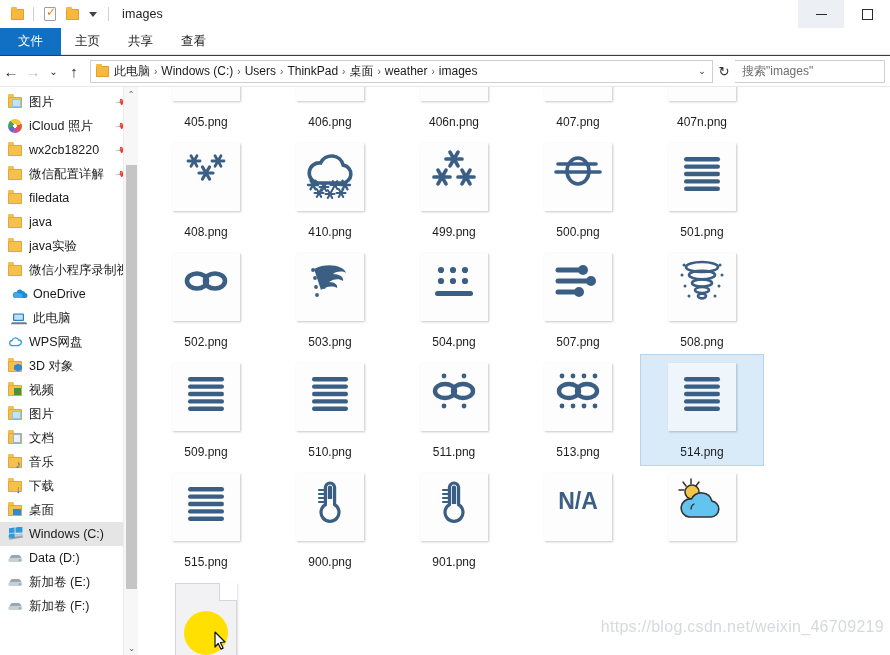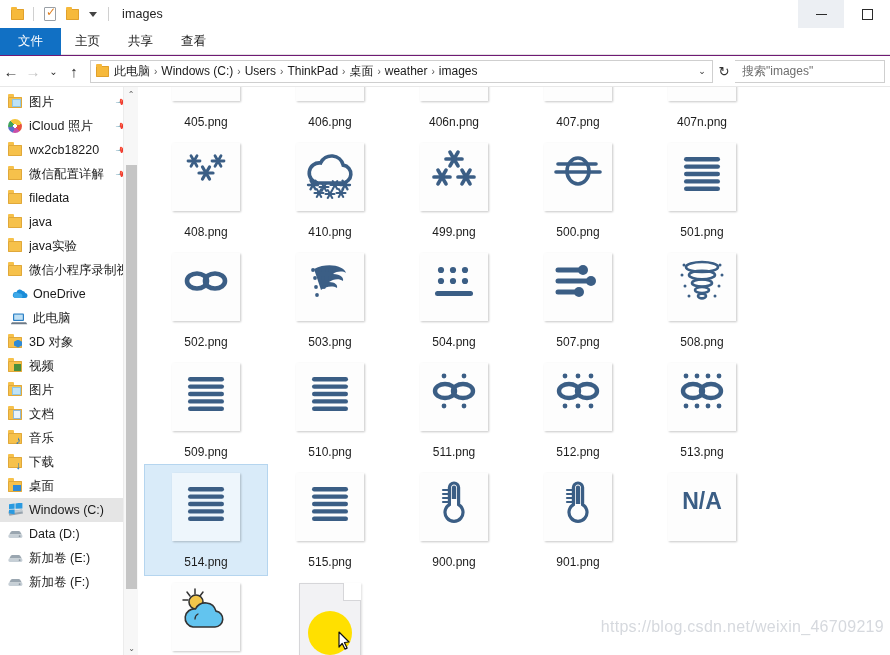--- a/index.html
+++ b/index.html
@@ -2,21 +2,21 @@
 <html><head>
 <meta charset="utf-8">
 <style>
   * { box-sizing: border-box; margin: 0; padding: 0; }
   html, body {
     width: 890px; height: 655px;
     font-family: "Liberation Sans", "DejaVu Sans", sans-serif;
     background: #ffffff;
     overflow: hidden;
   }
-  #app { position: relative; width: 890px; height: 655px; background: #701a75; }
+  #app { position: relative; width: 890px; height: 655px; background: #14532d; }
 
   
   .titlebar {
     position: absolute; left: 0; top: 0; width: 890px; height: 28px;
     background: #ffffff; display: flex; align-items: center;
   }
   .qat { display: flex; align-items: center; padding-left: 8px; gap: 4px; height: 28px; }
   .qat-ico { width: 18px; height: 18px; display: flex; align-items: center; justify-content: center; }
   .folder-glyph {
     width: 13px; height: 11px; background: #f6b93b;
@@ -376,20 +376,29 @@
               <svg width="17" height="13" viewBox="0 0 17 13">
                 <rect x="2" y="1.5" width="11" height="7.5" rx="1" fill="#2b7fc4"></rect>
                 <rect x="3.2" y="2.6" width="8.6" height="5.2" fill="#bfe0f5"></rect>
                 <path d="M1 10.2h14l1.3 2H-0.2z" fill="#6d7a86"></path>
               </svg>
             </span>
             <span class="lbl">此电脑</span>
           </div>
           <div class="nav-item indent1">
             <span class="ico">
+              <svg width="17" height="12" viewBox="0 0 17 12">
+                <path d="M4.6 9.6a2.6 2.6 0 0 1 .5-5.1A3.5 3.5 0 0 1 11.7 4a2.4 2.4 0 0 1 .5 4.8" fill="none" stroke="#2f9fe0" stroke-width="1.3" stroke-linecap="round"></path>
+                <path d="M4.6 9.6h7.6" stroke="#2f9fe0" stroke-width="1.3" stroke-linecap="round"></path>
+              </svg>
+            </span>
+            <span class="lbl">WPS网盘</span>
+          </div>
+          <div class="nav-item indent1">
+            <span class="ico">
               <span class="ic-folder obj3d"></span>
             </span>
             <span class="lbl">3D 对象</span>
           </div>
           <div class="nav-item indent1">
             <span class="ico">
               <span class="ic-folder vid"></span>
             </span>
             <span class="lbl">视频</span>
           </div>
@@ -720,35 +729,20 @@
                 <ellipse cx="37" cy="28" rx="10" ry="7" fill="none" stroke="#3b5e85" stroke-width="4.4"></ellipse>
                 <circle cx="18" cy="43" r="2.4" fill="#3b5e85"></circle>
                 <circle cx="38" cy="43" r="2.4" fill="#3b5e85"></circle>
               </svg>
             </div>
             <div class="cap">511.png</div>
           </div>
           <div class="cell">
             <div class="thumb">
               <svg width="56" height="56" viewBox="0 0 56 56">
-                <circle cx="15" cy="13" r="2.4" fill="#3b5e85"></circle>
-                <circle cx="28" cy="13" r="2.4" fill="#3b5e85"></circle>
-                <circle cx="41" cy="13" r="2.4" fill="#3b5e85"></circle>
-                <ellipse cx="19" cy="28" rx="10" ry="7" fill="none" stroke="#3b5e85" stroke-width="4.4"></ellipse>
-                <ellipse cx="37" cy="28" rx="10" ry="7" fill="none" stroke="#3b5e85" stroke-width="4.4"></ellipse>
-                <circle cx="15" cy="43" r="2.4" fill="#3b5e85"></circle>
-                <circle cx="28" cy="43" r="2.4" fill="#3b5e85"></circle>
-                <circle cx="41" cy="43" r="2.4" fill="#3b5e85"></circle>
-              </svg>
-            </div>
-            <div class="cap">512.png</div>
-          </div>
-          <div class="cell">
-            <div class="thumb">
-              <svg width="56" height="56" viewBox="0 0 56 56">
                 <circle cx="12" cy="13" r="2.4" fill="#3b5e85"></circle>
                 <circle cx="23" cy="13" r="2.4" fill="#3b5e85"></circle>
                 <circle cx="34" cy="13" r="2.4" fill="#3b5e85"></circle>
                 <circle cx="45" cy="13" r="2.4" fill="#3b5e85"></circle>
                 <ellipse cx="19" cy="28" rx="10" ry="7" fill="none" stroke="#3b5e85" stroke-width="4.4"></ellipse>
                 <ellipse cx="37" cy="28" rx="10" ry="7" fill="none" stroke="#3b5e85" stroke-width="4.4"></ellipse>
                 <circle cx="12" cy="43" r="2.4" fill="#3b5e85"></circle>
                 <circle cx="23" cy="43" r="2.4" fill="#3b5e85"></circle>
                 <circle cx="34" cy="43" r="2.4" fill="#3b5e85"></circle>
                 <circle cx="45" cy="43" r="2.4" fill="#3b5e85"></circle>

